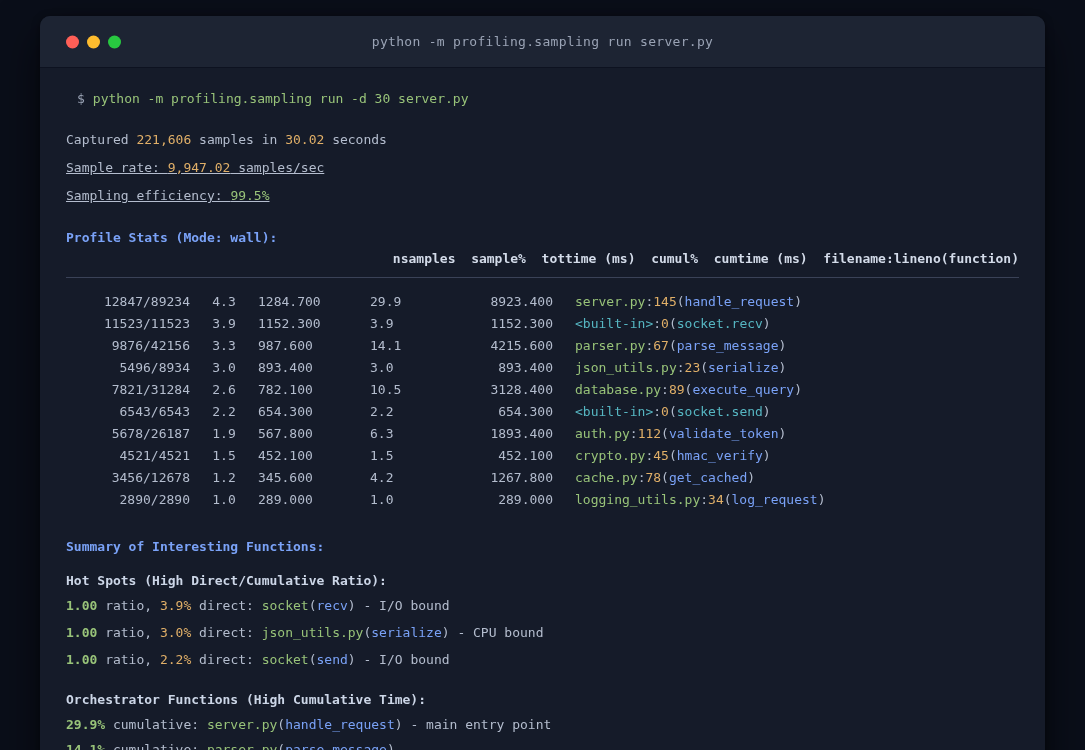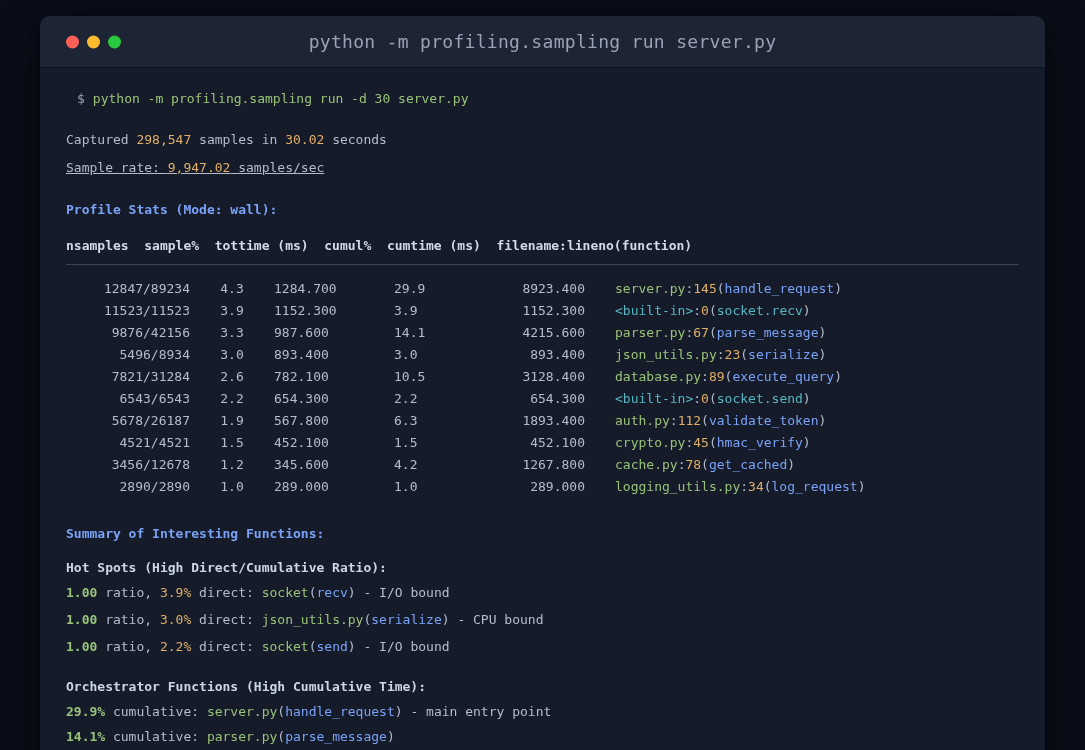--- a/index.html
+++ b/index.html
@@ -19,51 +19,51 @@
   }
   .titlebar {
     height: 52px; background: #1d2433; border-bottom: 1px solid #0d1220;
     display: flex; align-items: center; justify-content: center; position: relative;
   }
   .lights { position: absolute; left: 26px; top: 50%; transform: translateY(-50%); display: flex; gap: 8px; }
   .light { width: 13px; height: 13px; border-radius: 50%; display: inline-block; cursor: pointer; }
   .light.red { background: #ff5f57; }
   .light.yellow { background: #febc2e; }
   .light.green { background: #28c840; }
-  .title { font-size: 18px; color: #9aa3b5; letter-spacing: 0.3px; }
+  .title { font-size: 13px; color: #9aa3b5; letter-spacing: 0.3px; }
 
   .content { padding: 14px 26px 0 26px; font-size: 13px; line-height: 21px; color: #b4bdce; }
   .line { line-height: 21px; }
 
   .green { color: #98c379; }
   .gb { color: #98c379; font-weight: bold; }
   .num { color: #e0af68; }
   .func { color: #7aa2f7; }
   .file { color: #98c379; }
   .builtin { color: #56b6c2; }
   .heading-blue { color: #7aa2f7; font-weight: bold; }
   .heading-light { color: #ccd6e7; font-weight: bold; }
   .columns { font-weight: bold; color: #d3dbe9; white-space: pre; }
   .prompt { color: #9aa3b5; margin-right: 8px; }
 
-  .trow { display: flex; line-height: 22px; gap: 8px; }
+  .trow { display: flex; line-height: 22px; }
   .c-ns { width: 124px; text-align: right; }
   .c-sp { width: 68px;  text-align: center; }
   .c-tt { width: 112px; text-align: left; }
   .c-cp { width: 75px;  text-align: left; }
   .c-ct { width: 108px; text-align: right; }
   .c-loc { margin-left: 22px; white-space: pre; }
 
   .divider { border-top: 1px solid #3a4257; margin-top: 8px; }
 
   .m-cmd  { margin-top: 6px; margin-left: 11px; }
   .m-cap  { margin-top: 20px; }
   .m-7    { margin-top: 7px; text-decoration: underline; }
   .m-head { margin-top: 21px; }
-  .m-col  { margin-top: 15px; }
+  .m-col  { margin-top: 0; text-align: right; }
   .m-rows { margin-top: 13px; }
   .m-sum  { margin-top: 25px; }
   .m-13   { margin-top: 13px; }
   .m-4    { margin-top: 4px; }
   .m-6    { margin-top: 6px; }
   .m-19   { margin-top: 19px; }
 </style>
 </head>
 <body>
 
@@ -74,24 +74,25 @@
       <span class="light yellow"></span>
       <span class="light green"></span>
     </div>
     <div class="title">python -m profiling.sampling run server.py</div>
   </div>
 
   <div class="content">
 
     <div class="line m-cmd"><span class="prompt">$</span><span class="green">python -m profiling.sampling run -d 30 server.py</span></div>
 
-    <div class="line m-cap"><span>Captured </span><span class="num">298,547</span><span> samples in </span><span class="num">30.02</span><span> seconds</span></div>
+    <div class="line m-cap"><span>Captured </span><span class="num">221,606</span><span> samples in </span><span class="num">30.02</span><span> seconds</span></div>
 
     <div class="line m-7"><span>Sample rate: </span><span class="num">9,947.02</span><span> samples/sec</span></div>
 
+    <div class="line m-7"><span>Sampling efficiency: </span><span class="green">99.5%</span></div>
 
     <div class="line m-head heading-blue">Profile Stats (Mode: wall):</div>
 
     <div class="line m-col columns">nsamples  sample%  tottime (ms)  cumul%  cumtime (ms)  filename:lineno(function)</div>
 
     <div class="divider"></div>
 
     <div class="m-rows">
       <div class="trow">
           <span class="c-ns">12847/89234</span>

